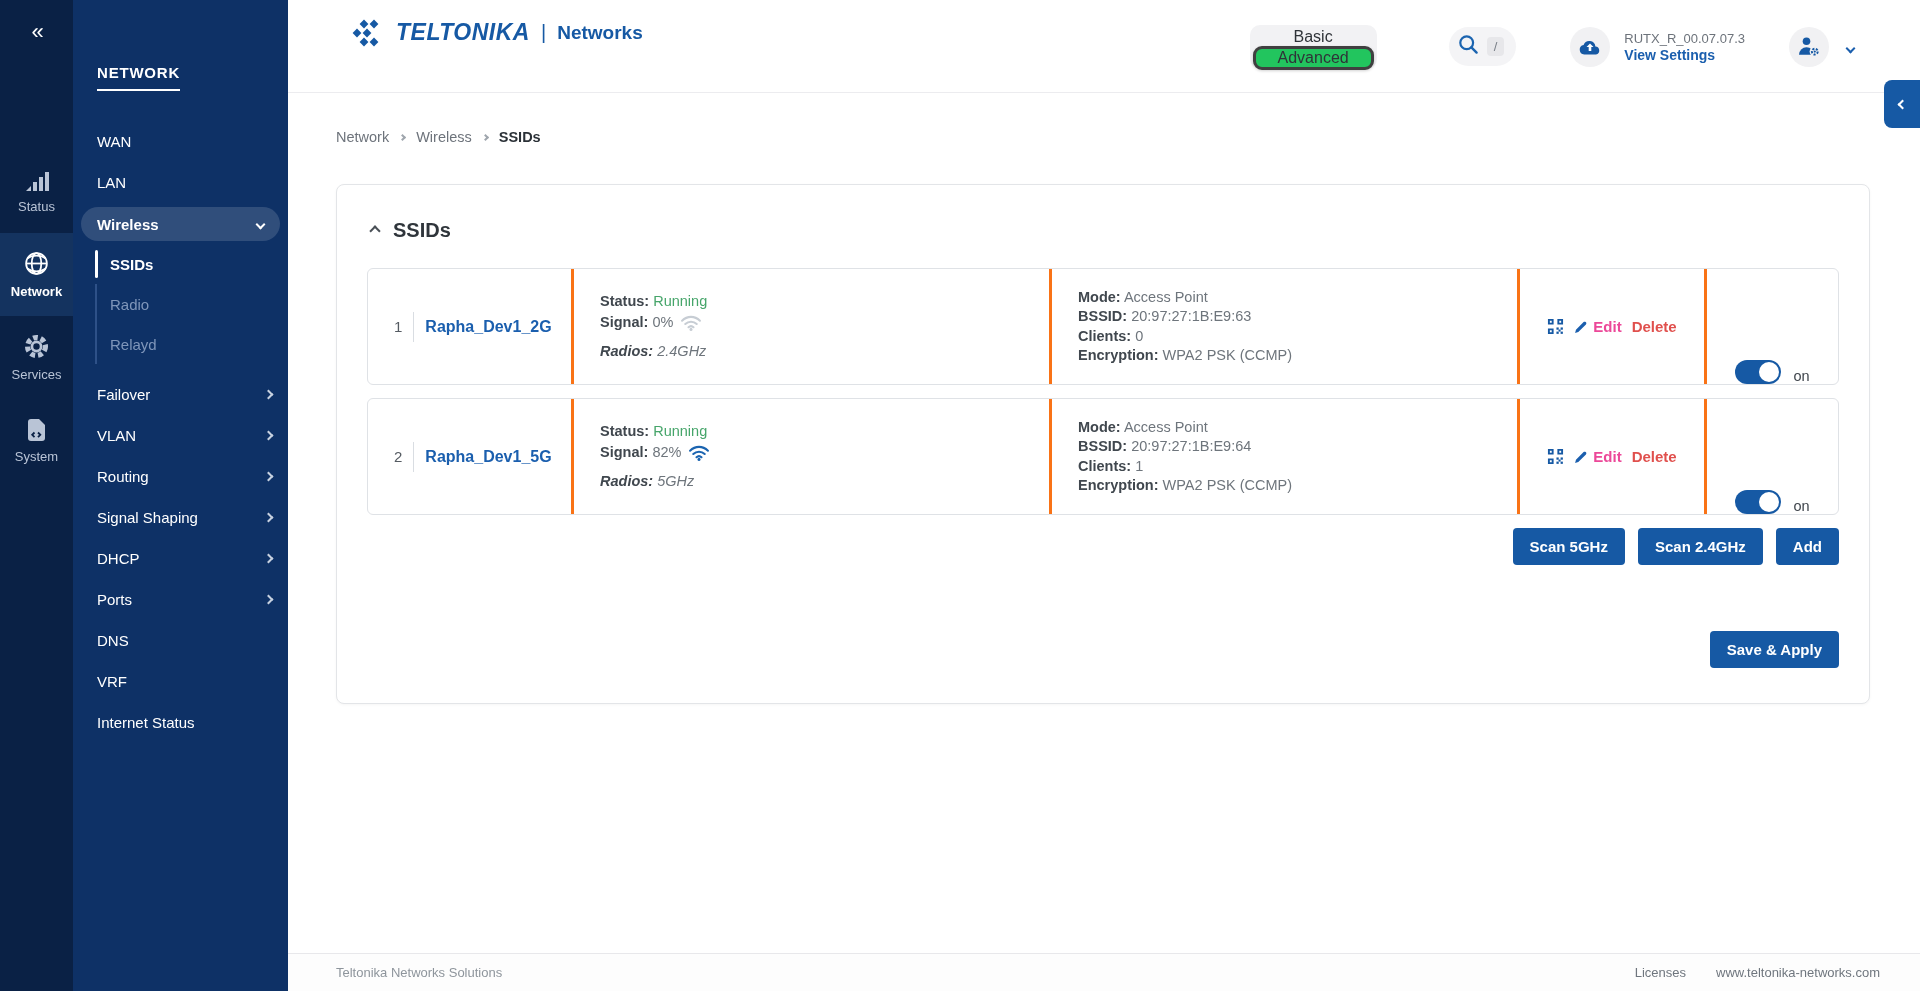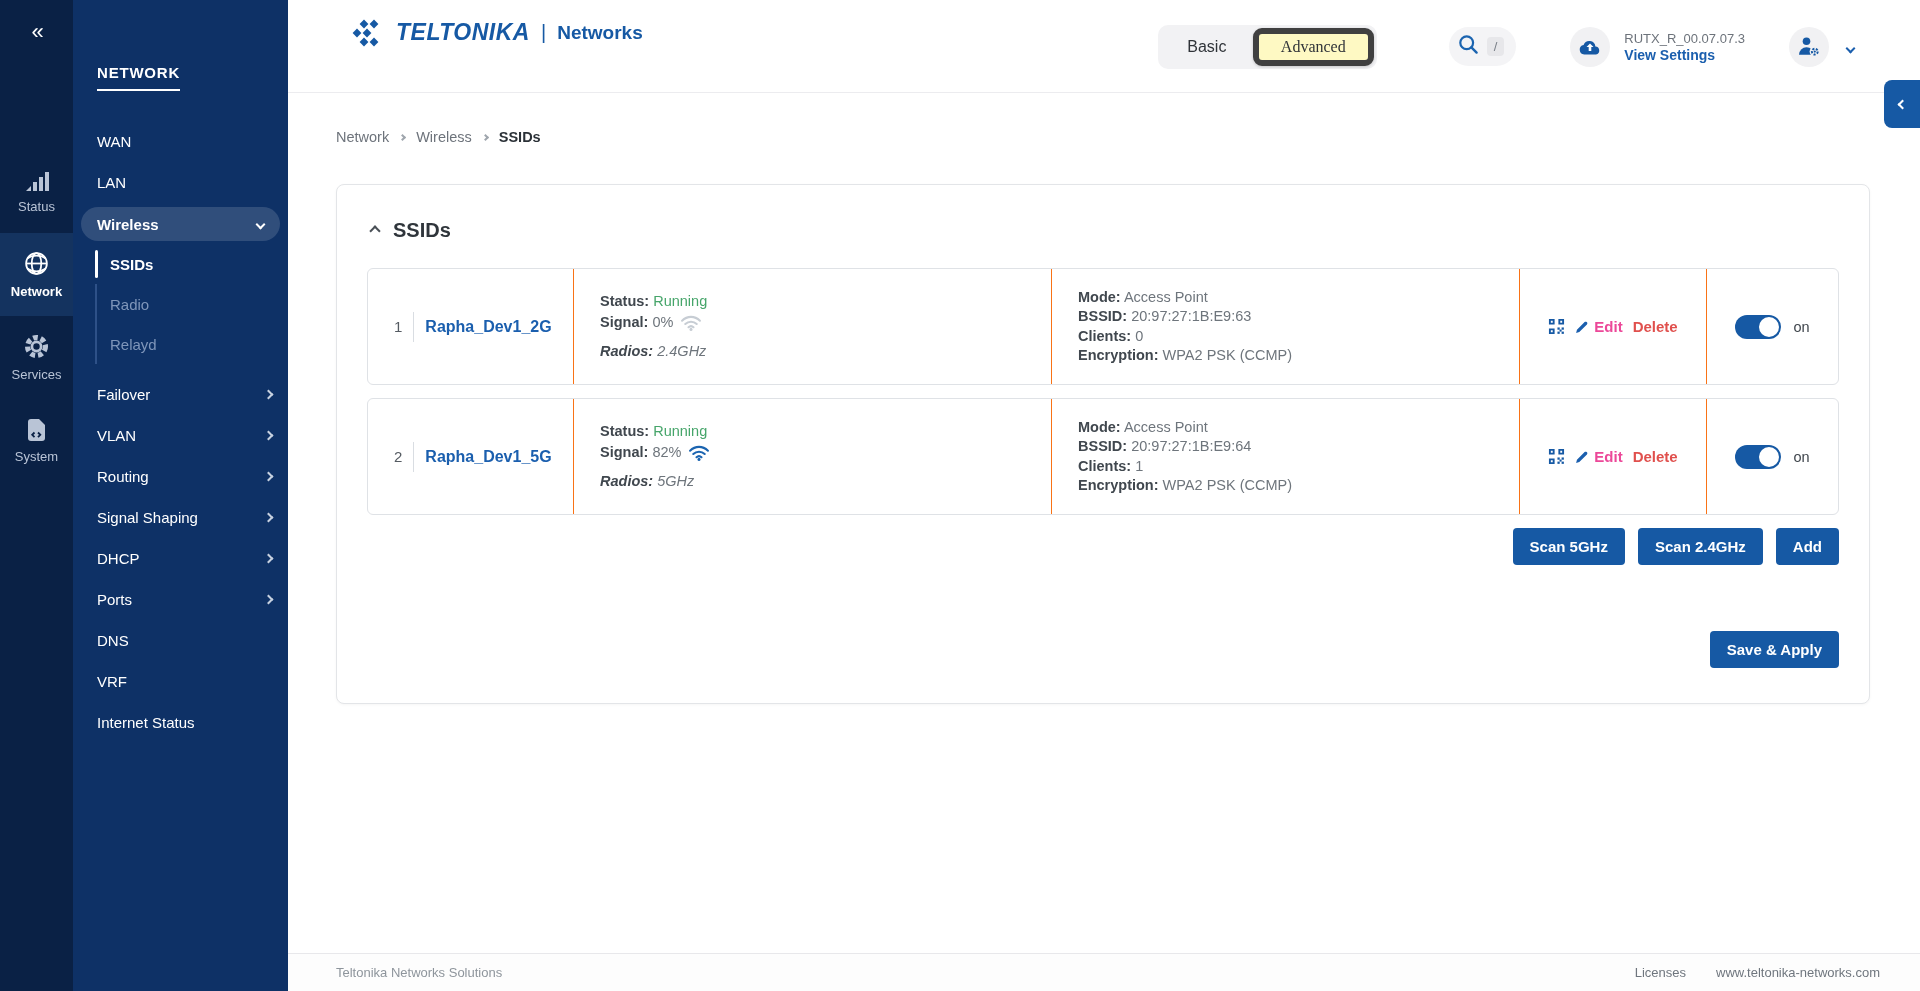--- a/index.html
+++ b/index.html
@@ -47,24 +47,24 @@
   .main { position:absolute; left:288px; right:0; top:0; bottom:0; display:flex; flex-direction:column; }
 
   .header { position:relative; height:93px; border-bottom:1px solid #ECECEF; background:#fff; flex:none; }
   .logo { position:absolute; left:63px; top:0; height:65px; display:flex; align-items:center; gap:9px; }
   .logo-brand { font-size:23px; font-weight:bold; font-style:italic; color:#1659A4; letter-spacing:.5px; }
   .logo-sep { color:#1659A4; font-size:20px; font-weight:300; margin:0 2px; }
   .logo-suffix { font-size:19px; font-weight:bold; color:#1659A4; }
 
   .hdr-right { position:absolute; right:66px; top:0; height:93px; display:flex; align-items:center; }
   .mode-toggle { display:flex; align-items:center; background:#F2F2F4; border-radius:10px; padding:3px;
-    height:44px; }
+    height:44px;flex-direction:column; }
   .mode-seg { min-width:92px; padding:0 22px; height:38px; display:flex; align-items:center; justify-content:center;
     font-size:16px; color:#2F3338; cursor:pointer; border-radius:9px; }
-  .mode-seg.active { background:#fef9c3; box-shadow:0 1px 3px rgba(0,0,0,.18); border:6px solid #404040;font-family:Liberation Serif, serif; }
+  .mode-seg.active { background:#22c55e; box-shadow:0 1px 3px rgba(0,0,0,.18); border:3px solid #404040; }
   .search-wrap { margin-left:72px; display:flex; align-items:center; background:#F4F4F6; border-radius:20px;
     padding:7px 12px 7px 9px; gap:8px; cursor:pointer; }
   .slash-key { background:#E7E7EA; color:#7A8088; border-radius:4px; font-size:13px; padding:2px 7px; }
   .icon-circle { width:40px; height:40px; border-radius:50%; background:#F1F1F3; display:flex;
     align-items:center; justify-content:center; cursor:pointer; }
   .cloud-circle { margin-left:54px; }
   .device-block { margin-left:14px; line-height:17px; }
   .device-name { font-size:13px; color:#6D737B; }
   .view-settings { font-size:14px; font-weight:bold; color:#1B5FAE; cursor:pointer; }
   .user-circle { margin-left:44px; }
@@ -82,22 +82,22 @@
   .breadcrumb .chev { width:5px; height:5px; color:#9FA6AD; }
 
   .card { position:absolute; left:48px; top:91px; width:1534px; height:520px; border:1px solid #E3E5E8;
     border-radius:8px; background:#fff; box-shadow:0 1px 3px rgba(0,0,0,.04); padding:26px 30px; }
   .card-title-row { display:flex; align-items:center; gap:14px; margin:8px 0 26px 4px; }
   .card-title-row .chev { width:8px; height:8px; color:#4A5057; cursor:pointer; }
   .card-title { font-size:20px; font-weight:bold; color:#2F353B; }
 
   .ssid-row { display:flex; height:117px; border:1px solid #DFE2E6; border-radius:6px; margin-bottom:13px;
     align-items:stretch; font-size:14.5px; }
-  .cell { display:flex; align-items:center; border-right:1px solid #f97316; }
-  .cell:last-child { border-right:none; }
+  .cell { display:flex; align-items:center; border-right:3px solid #f97316; }
+  .cell:last-child { border-right:none;align-items:flex-end; }
   .cell-name { width:206px; padding-left:26px; }
   .cell-status { width:478px; padding-left:26px; }
   .cell-mode { width:468px; padding-left:26px; }
   .cell-actions { width:187px; justify-content:center; gap:10px; }
   .cell-toggle { flex:1; justify-content:center; gap:12px; }
 
   .row-index { color:#555B62; font-size:15px; }
   .row-div { width:1px; height:30px; background:#D9DDE2; margin:0 11px; }
   .ssid-link { color:#1B5FAE; font-weight:bold; font-size:16px; cursor:pointer; }
 

